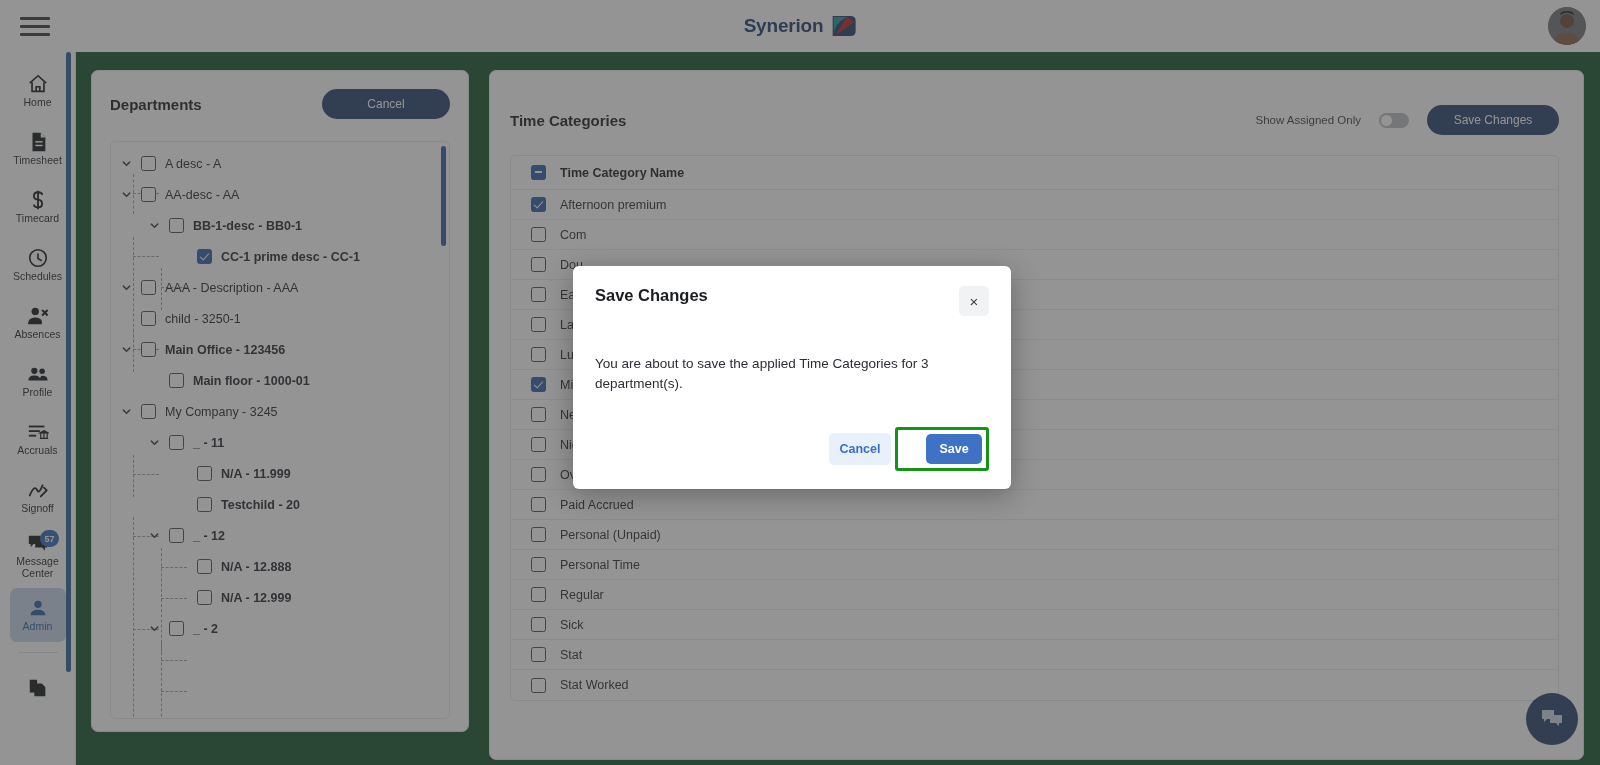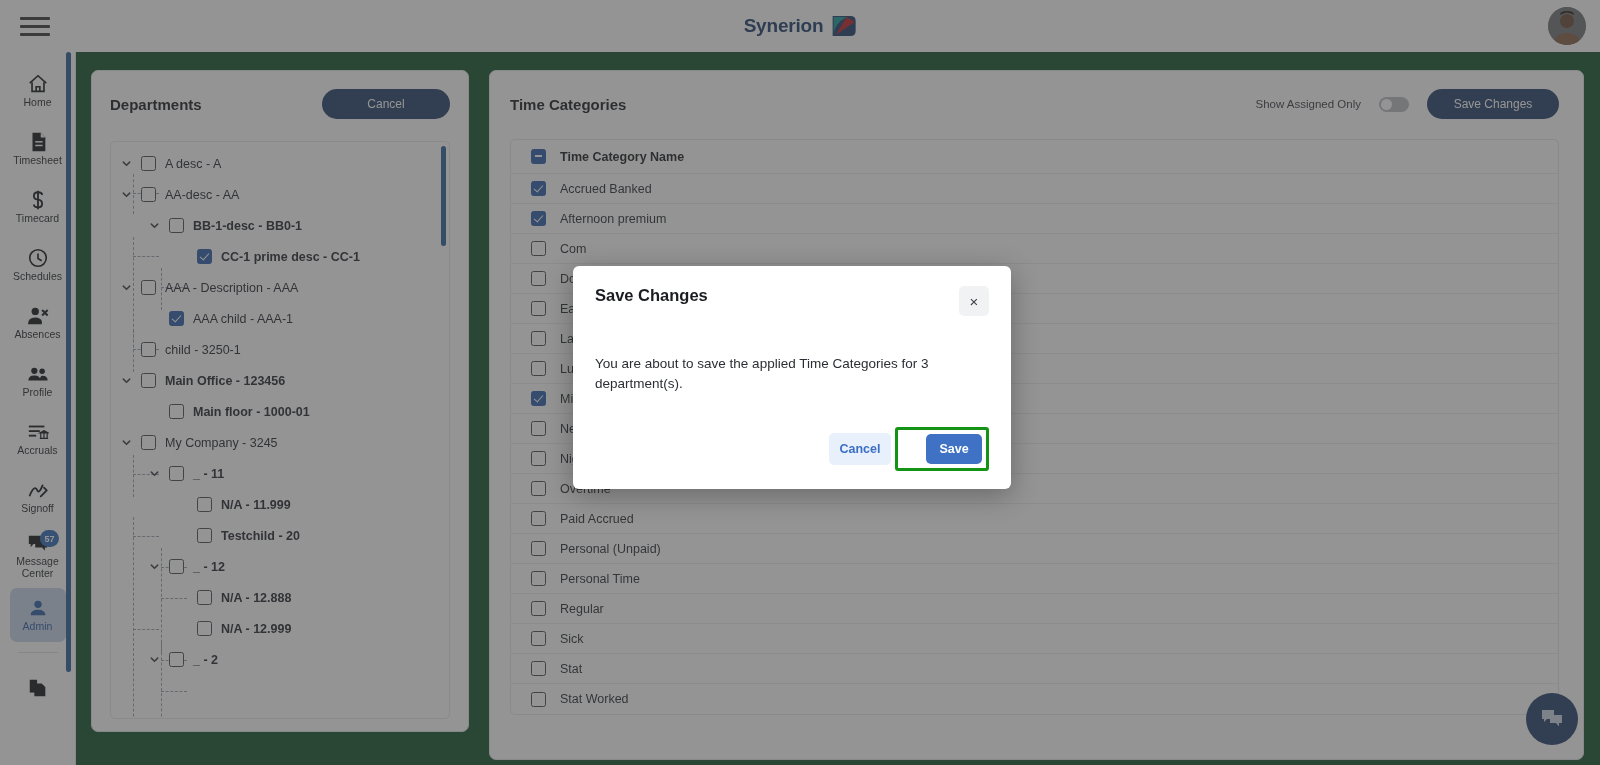--- a/index.html
+++ b/index.html
@@ -177,21 +177,21 @@
     width: 5px; height: 100px;
     background: #2a6099; border-radius: 3px; cursor: pointer;
   }
 
   
   #tc-panel {
     flex: 1; height: 690px; position: relative;
     padding: 18px 24px 0 20px;
   }
   #tc-head {
-    display: flex; align-items: center; margin-bottom: 20px;
+    display: flex; align-items: center; margin-bottom: 20px; margin-top: 16px;
   }
   #tc-title { font-size: 15px; font-weight: bold; color: #1b1d21; }
   #tc-actions { margin-left: auto; display: flex; align-items: center; gap: 18px; }
   #toggle-label { font-size: 11.5px; color: #3b3e44; }
   #toggle {
     width: 30px; height: 15px; border-radius: 9px;
     background: #b9bcc2; position: relative; cursor: pointer;
   }
   #toggle::after {
     content:""; position:absolute; left: 2px; top: 2px;
@@ -514,30 +514,20 @@
               <div style="width: 8px; flex: 0 0 auto;"></div>
               <div class="caret">
                 <svg viewBox="0 0 12 12" fill="none" stroke="currentColor" stroke-width="1.6" stroke-linecap="round">
                   <path d="M2.5 4.5 L6 8 L9.5 4.5"></path>
                 </svg>
               </div>
               <div class="cb"></div>
               <span class="tlabel">AAA - Description - AAA</span>
             </div>
             <div class="tnode">
-              <div style="width: 36px; flex: 0 0 auto;"></div>
-              <div class="caret empty">
-                <svg viewBox="0 0 12 12" fill="none" stroke="currentColor" stroke-width="1.6" stroke-linecap="round">
-                  <path d="M2.5 4.5 L6 8 L9.5 4.5"></path>
-                </svg>
-              </div>
-              <div class="cb on"></div>
-              <span class="tlabel">AAA child - AAA-1</span>
-            </div>
-            <div class="tnode">
               <div style="width: 8px; flex: 0 0 auto;"></div>
               <div class="caret empty">
                 <svg viewBox="0 0 12 12" fill="none" stroke="currentColor" stroke-width="1.6" stroke-linecap="round">
                   <path d="M2.5 4.5 L6 8 L9.5 4.5"></path>
                 </svg>
               </div>
               <div class="cb"></div>
               <span class="tlabel">child - 3250-1</span>
             </div>
             <div class="tnode">
@@ -655,24 +645,20 @@
         </div>
       </div>
       <div id="tc-table">
         <div class="trow head">
           <div class="rcb ind"></div>
           <span>Time Category Name</span>
         </div>
         <div id="tc-rows">
             <div class="trow">
               <div class="rcb on"></div>
-              <span>Accrued Banked</span>
-            </div>
-            <div class="trow">
-              <div class="rcb on"></div>
               <span>Afternoon premium</span>
             </div>
             <div class="trow">
               <div class="rcb"></div>
               <span>Com</span>
             </div>
             <div class="trow">
               <div class="rcb"></div>
               <span>Dou</span>
             </div>

